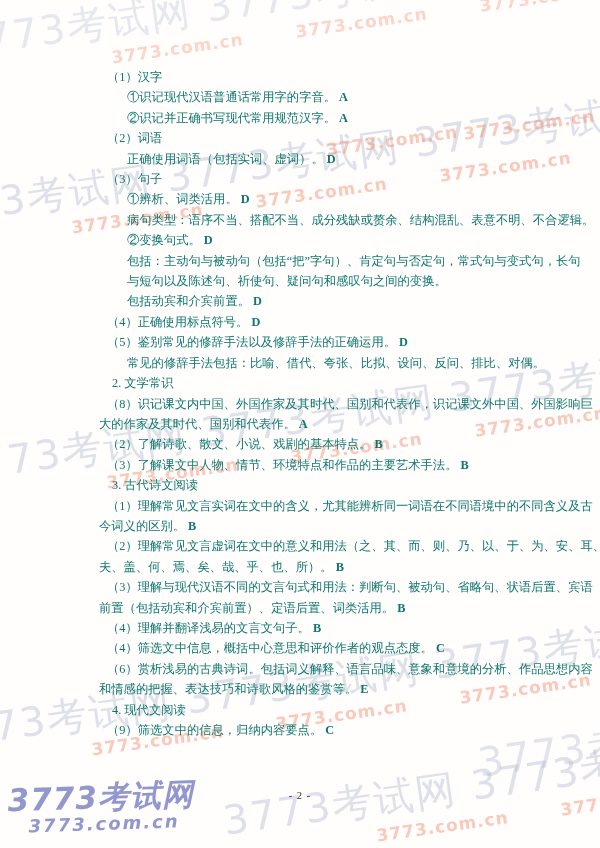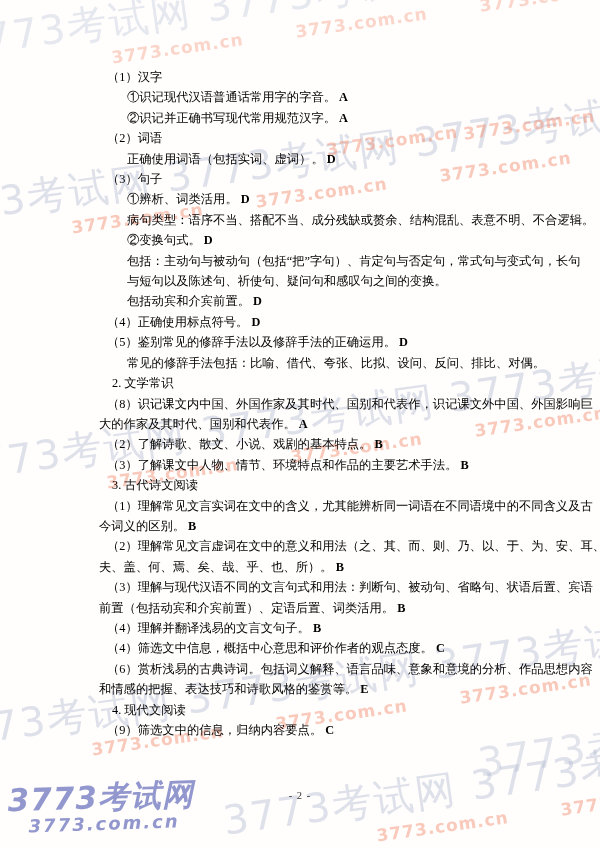--- a/index.html
+++ b/index.html
@@ -29,21 +29,21 @@
   .site-logo{
     position:absolute;left:8px;top:780px;transform:rotate(-2deg);z-index:0;
     font-family:"DejaVu Sans","Liberation Sans",sans-serif;font-style:italic;
     color:#7f85c6;
   }
   .logo-title{display:block;font-size:31px;line-height:34px;font-weight:700;letter-spacing:1px;color:rgba(127,133,198,0.85);}
   .logo-url{display:block;font-size:18px;line-height:20px;font-weight:700;letter-spacing:2px;margin-left:20px;color:rgba(127,133,198,0.85);}
   
   .doc{
     position:absolute;left:82px;top:67px;width:470px;z-index:1;
-    font-size:12.3px;line-height:20.4px;color:#000000;
+    font-size:12.3px;line-height:20.4px;color:#0f766e;
   }
   .line{white-space:nowrap;}
   .ind-m{margin-left:17px;}
   .ind-s{margin-left:30px;font-family:Liberation Serif, serif;}
   .ind-p{margin-left:25px;}
   .ind-b{margin-left:45px;}
   .grade{font-weight:700;margin-left:3px;font-family:"Liberation Serif","DejaVu Serif",serif;}
   .page-number{
     position:absolute;left:0;top:790px;width:600px;text-align:center;z-index:1;
     font-size:10.5px;color:#333;letter-spacing:1px;

